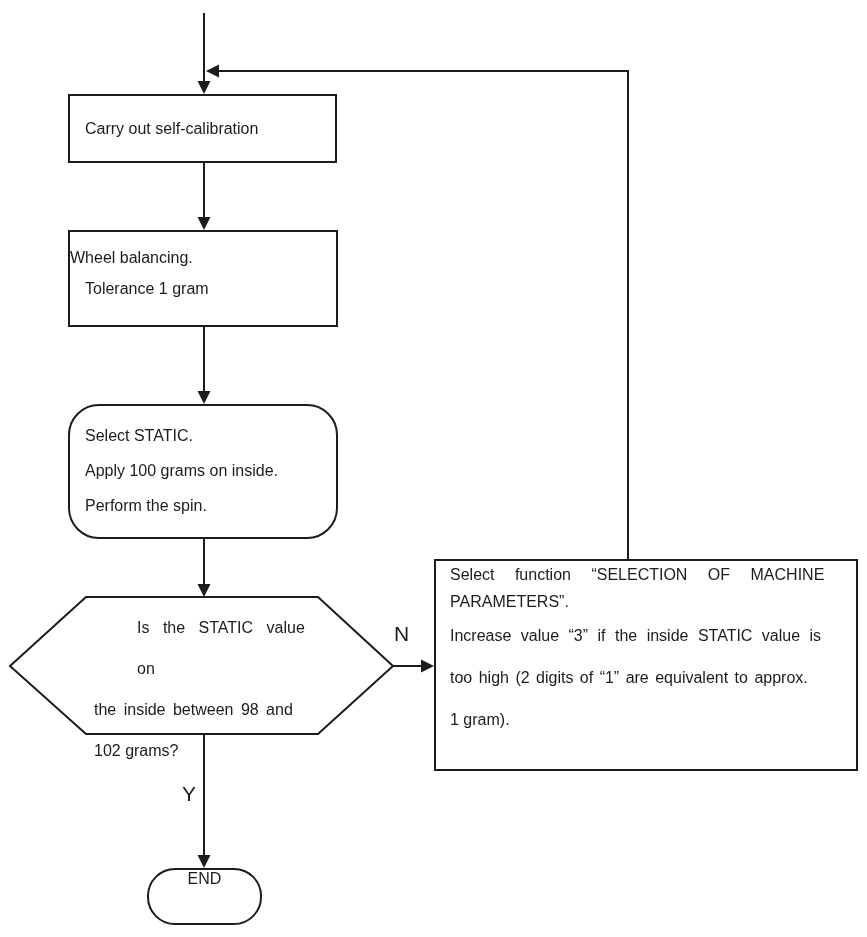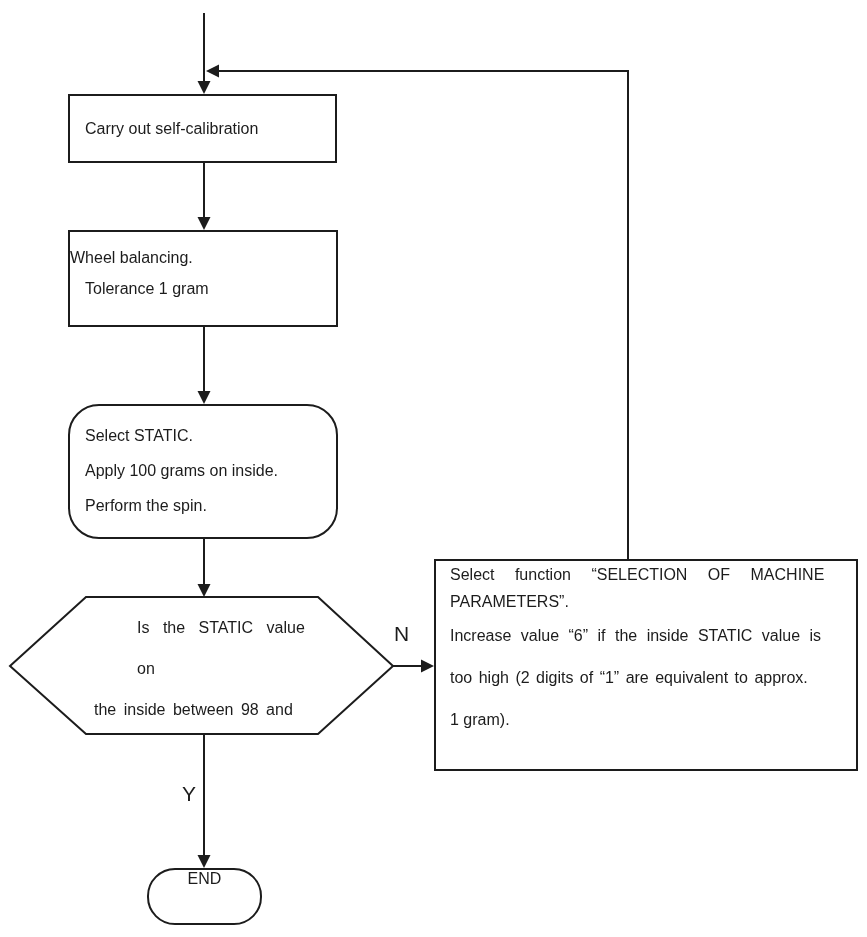--- a/index.html
+++ b/index.html
@@ -134,32 +134,33 @@
 
   <div class="node process-box box-static">
     <div>Select STATIC.</div>
     <div>Apply 100 grams on inside.</div>
     <div>Perform the spin.</div>
   </div>
 
   <div class="hex-text">
     <div class="ws-9">Is the STATIC value on</div>
     <div class="ws-3">the inside between 98 and</div>
+    <div>102 grams?</div>
   </div>
 
   <div class="branch-label label-n">N</div>
   <div class="branch-label label-y">Y</div>
 
   <div class="node process-box box-adjust">
     <div class="para1">
       <div class="ws-16">Select function “SELECTION OF MACHINE</div>
       <div>PARAMETERS”.</div>
     </div>
     <div class="para2">
-      <div class="ws-5">Increase value “6” if the inside STATIC value is</div>
+      <div class="ws-5">Increase value “3” if the inside STATIC value is</div>
       <div class="ws-2">too high (2 digits of “1” are equivalent to approx.</div>
       <div>1 gram).</div>
     </div>
   </div>
 
   <div class="node terminal-end">
     <div>END</div>
   </div>
 
 </div>

